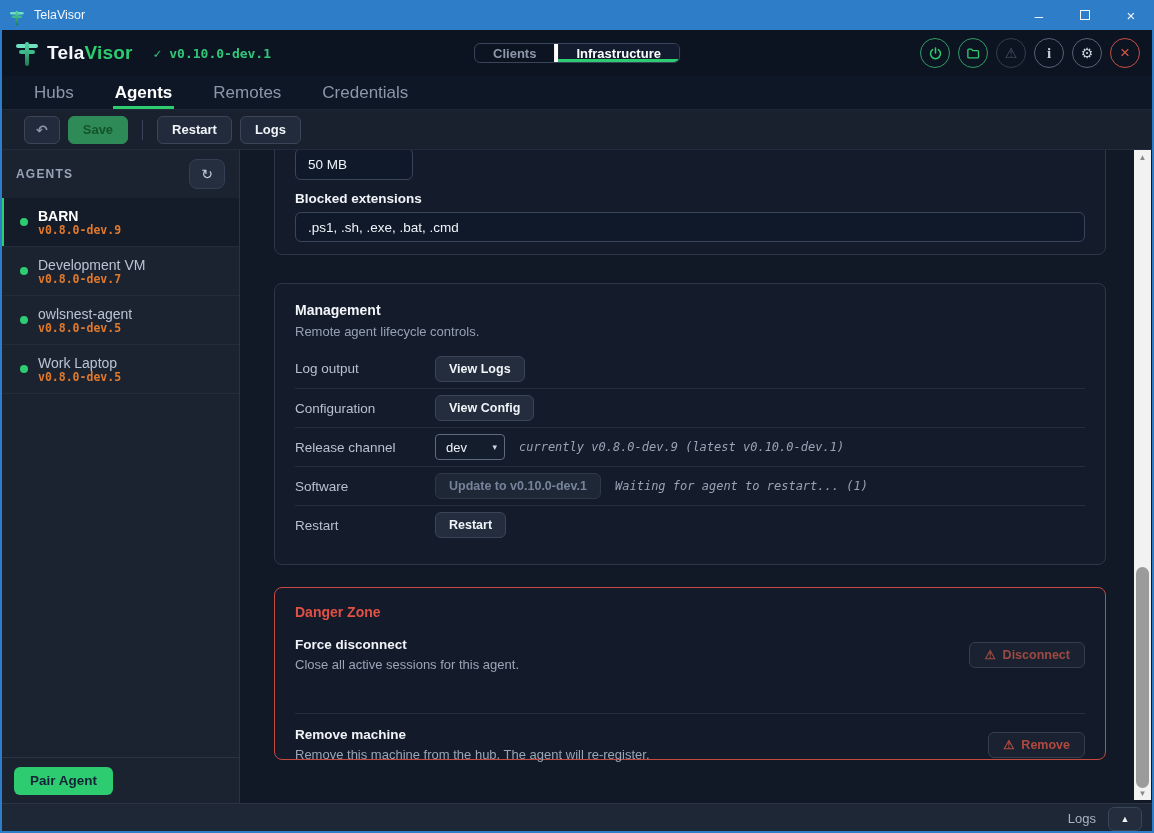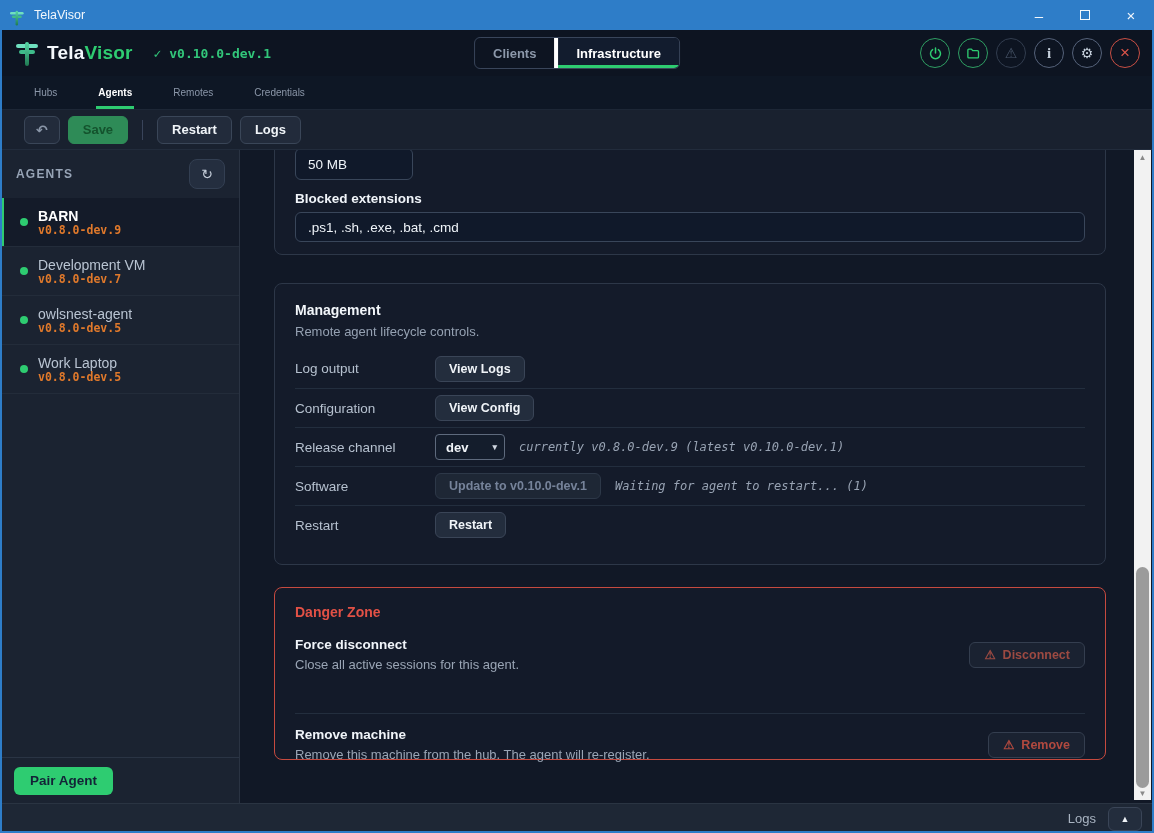--- a/index.html
+++ b/index.html
@@ -36,21 +36,21 @@
     background:#0d1421; display:flex; align-items:center; z-index:30;
   }
   .brand { display:flex; align-items:center; margin-left:16px; gap:9px; }
   .brand-name { font-size:19px; font-weight:bold; letter-spacing:0.2px; }
   .brand-name .b1 { color:#f4f8fc; }
   .brand-name .b2 { color:#2ecc71; }
   .version-badge { margin-left:12px; color:#32c67a; font-size:13px; font-weight:bold; }
 
   .segmented {
     position:absolute; left:50%; top:50%; transform:translate(-50%,-50%);
-    display:flex; border:1px solid #39455a; border-radius:6px; overflow:hidden; height:32px;
+    display:flex; border:1px solid #39455a; border-radius:6px; overflow:hidden; height:20px;
   }
   .segment { display:flex; align-items:center; justify-content:center; padding:0 18px; font-size:13px; font-weight:bold; color:#8c98aa; position:relative; background:transparent; }
   .segment.active { color:#ffffff; background:#121c2e; box-shadow:inset 0 -3px 0 #2ecc71; }
   .segment + .segment { border-left:4px solid #ffffff; }
 
   .header-actions { margin-left:auto; margin-right:14px; display:flex; gap:8px; align-items:center; }
   .circle-btn {
     width:30px; height:30px; border-radius:50%; border:1.5px solid #55627a;
     display:flex; align-items:center; justify-content:center; font-size:14px; color:#c6d0dc;
     background:transparent;
@@ -60,21 +60,21 @@
   .circle-btn.red { border-color:#c94f44; color:#d95449; font-size:17px; }
   .circle-btn svg { display:block; }
   .info-i { font-family:"Liberation Serif",serif; font-weight:bold; font-size:15px; }
 
   
   .nav {
     position:absolute; left:0; top:76px; width:1154px; height:34px;
     background:#0e1725; display:flex; align-items:stretch; padding-left:32px; gap:37px;
     border-bottom:1px solid #1d2736; z-index:25;
   }
-  .nav-tab { display:flex; align-items:center; font-size:10px; color:#8b97a9; padding:0 2px; }
+  .nav-tab { display:flex; align-items:center; font-size:17px; color:#8b97a9; padding:0 2px; }
   .nav-tab.active { color:#ffffff; font-weight:bold; box-shadow:inset 0 -3px 0 #2ecc71; }
 
   
   .toolbar {
     position:absolute; left:0; top:110px; width:1154px; height:40px;
     background:#19212f; border-bottom:1px solid #222c3c;
     display:flex; align-items:center; padding-left:24px; gap:8px; z-index:25;
   }
   .tool-btn {
     background:#222b3b; border:1px solid #3a4658; border-radius:6px;
@@ -143,21 +143,21 @@
   .mgmt-label { width:140px; flex-shrink:0; font-size:13.5px; color:#b6c1cf; }
   .small-btn {
     background:#232d3d; border:1px solid #3a4557; border-radius:6px;
     color:#f0f4f8; font-weight:bold; font-size:12.5px; padding:5px 13px; height:26px;
     display:flex; align-items:center;
   }
   .small-btn.disabled { background:#1e2735; border-color:#2d3848; color:#76839a; }
   .select-box {
     width:70px; height:26px; background:#141d2c; border:1px solid #5b6activity;
     border:1px solid #5e6a7d; border-radius:4px; display:flex; align-items:center;
-    padding:0 7px 0 10px; color:#f0f4f8; font-size:13px; font-weight:bold;
+    padding:0 7px 0 10px; color:#f0f4f8; font-size:13px; font-weight:normal;
   }
   .select-box .chev { margin-left:auto; font-size:9px; color:#cfd6e0; }
   .note { margin-left:14px; font-size:12px; font-style:italic; color:#98a3b3; }
 
   .card.danger { top:437px; height:173px; padding:16px 20px; background:#131a29; border-color:#c64a3f; }
   .danger-title { font-size:14px; font-weight:bold; color:#e25146; }
   .danger-row { display:flex; align-items:center; padding:13px 0;margin-top:28px; }
   .danger-row + .danger-row { border-top:1px solid #232e3e; }
   .danger-texts { flex:1; }
   .danger-row-title { font-size:13.5px; font-weight:bold; color:#f0f4f9; }

